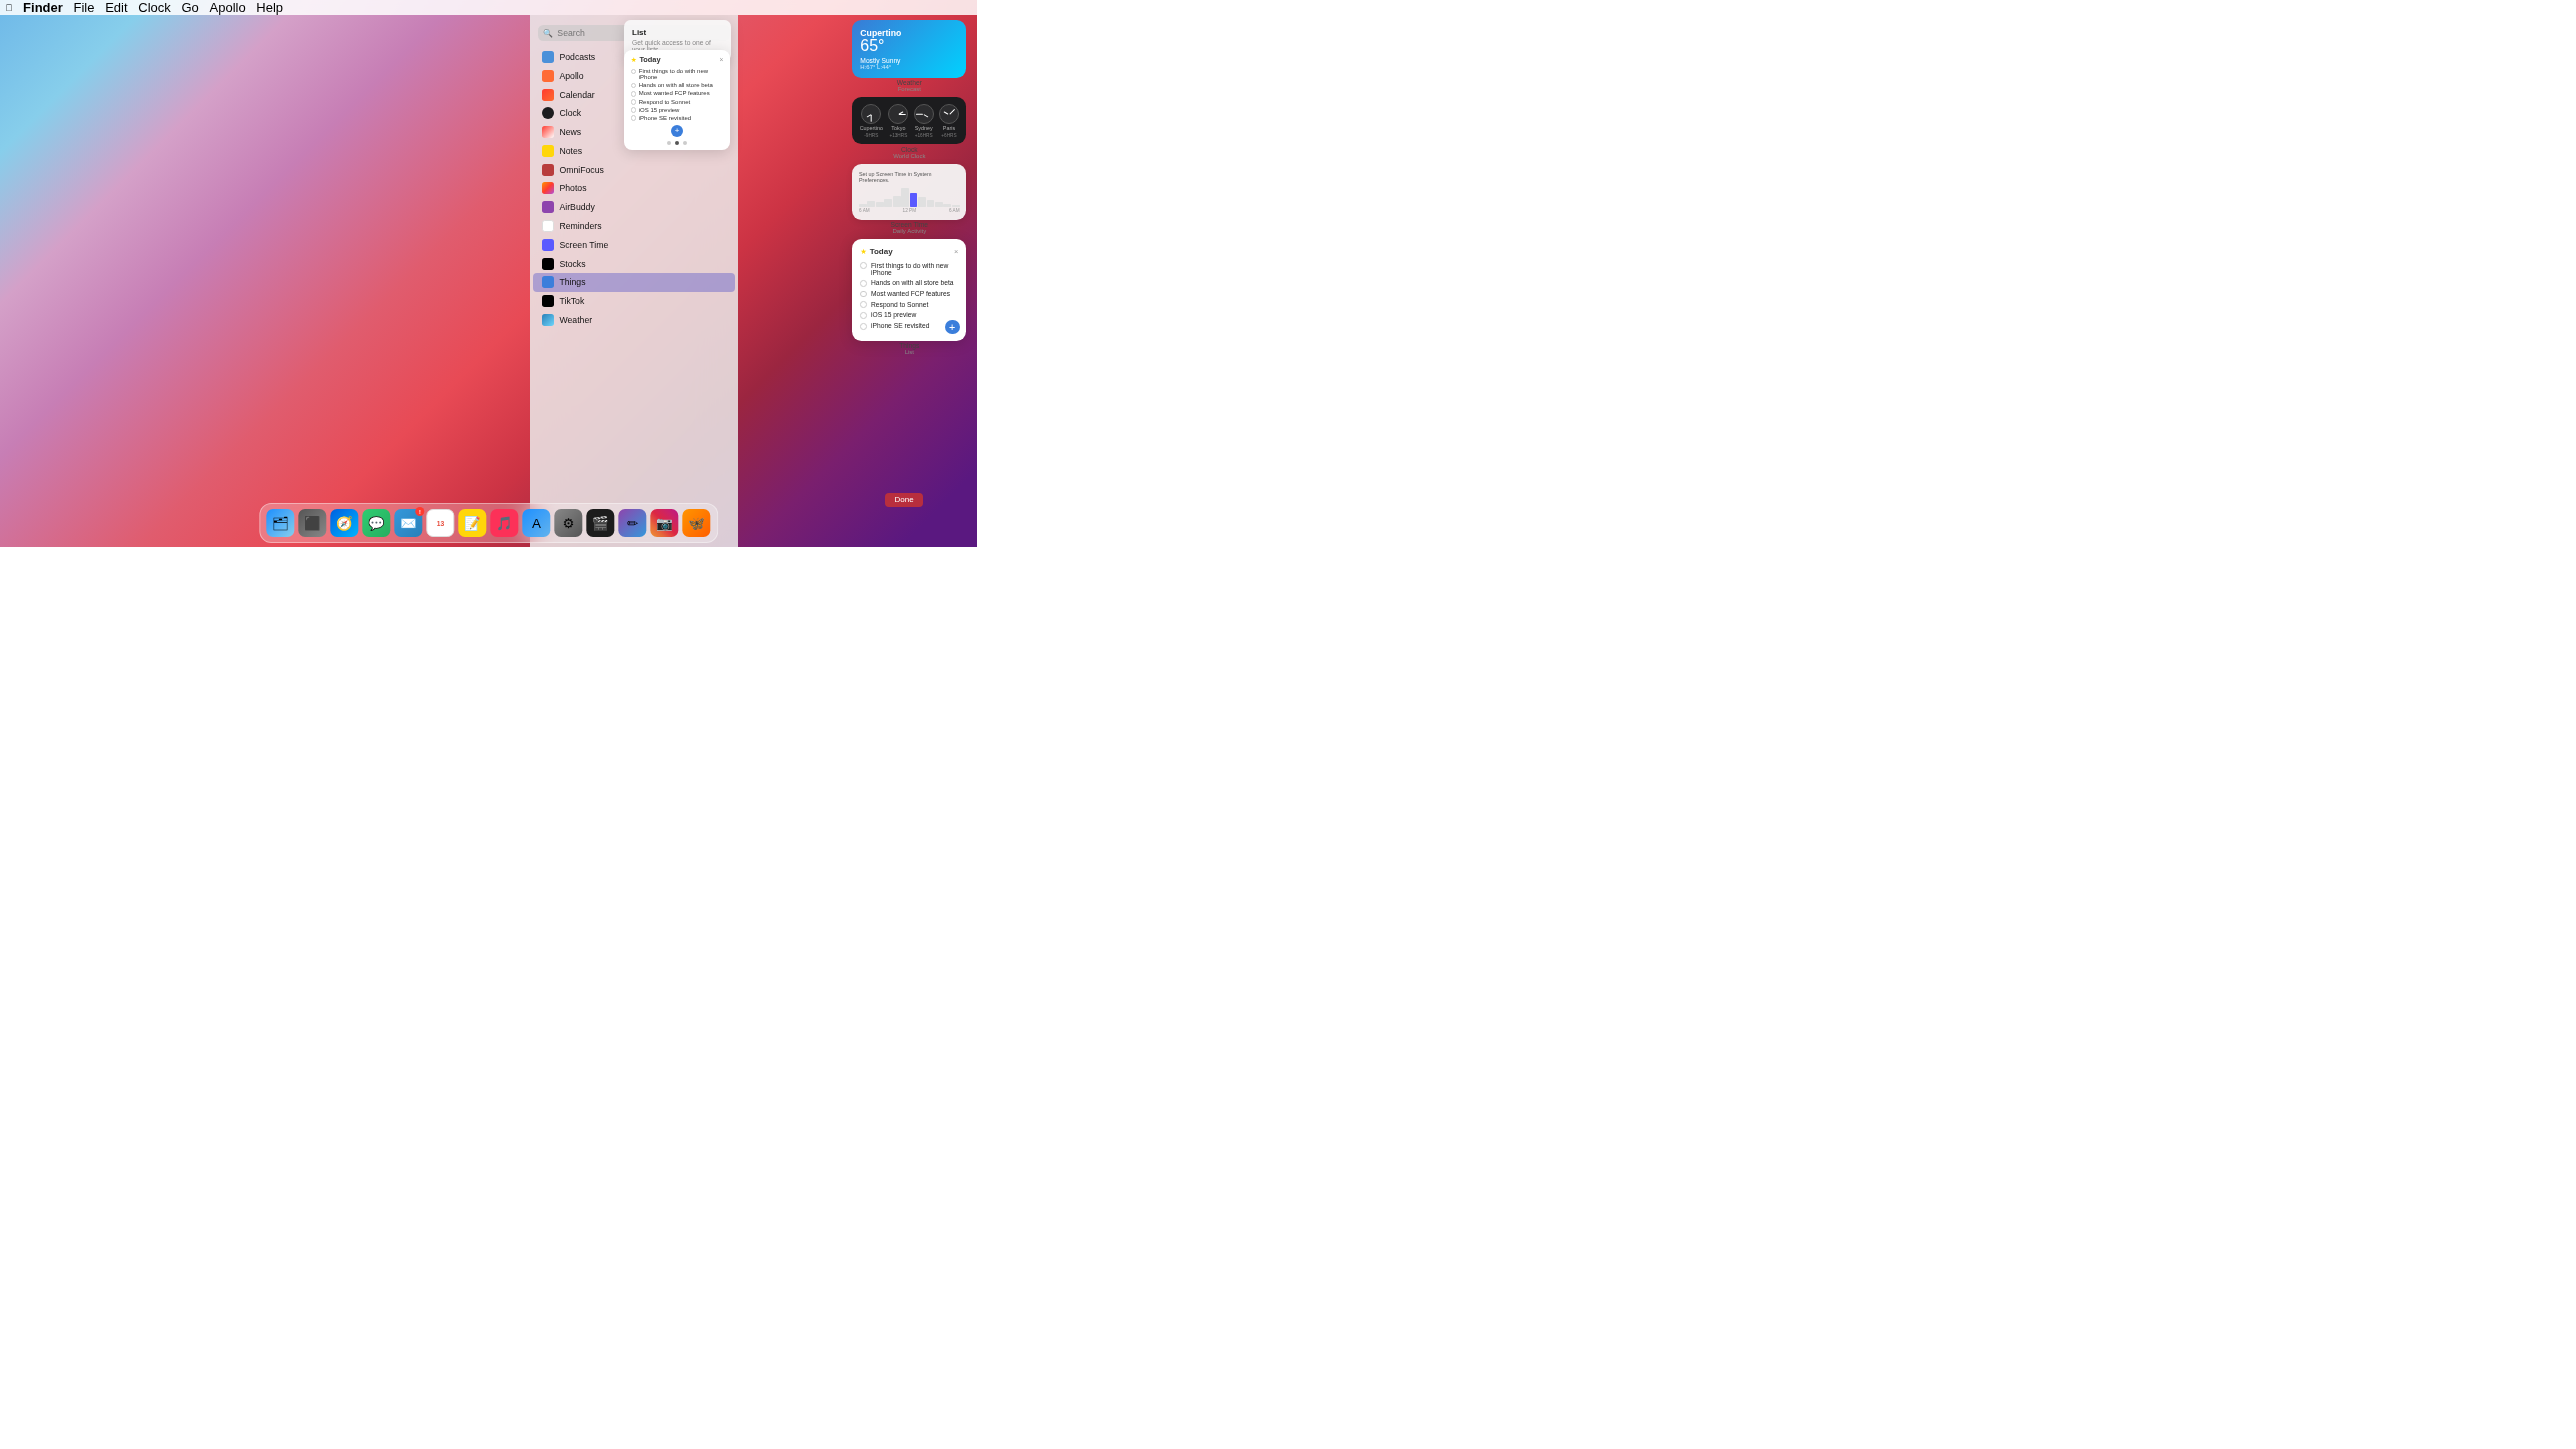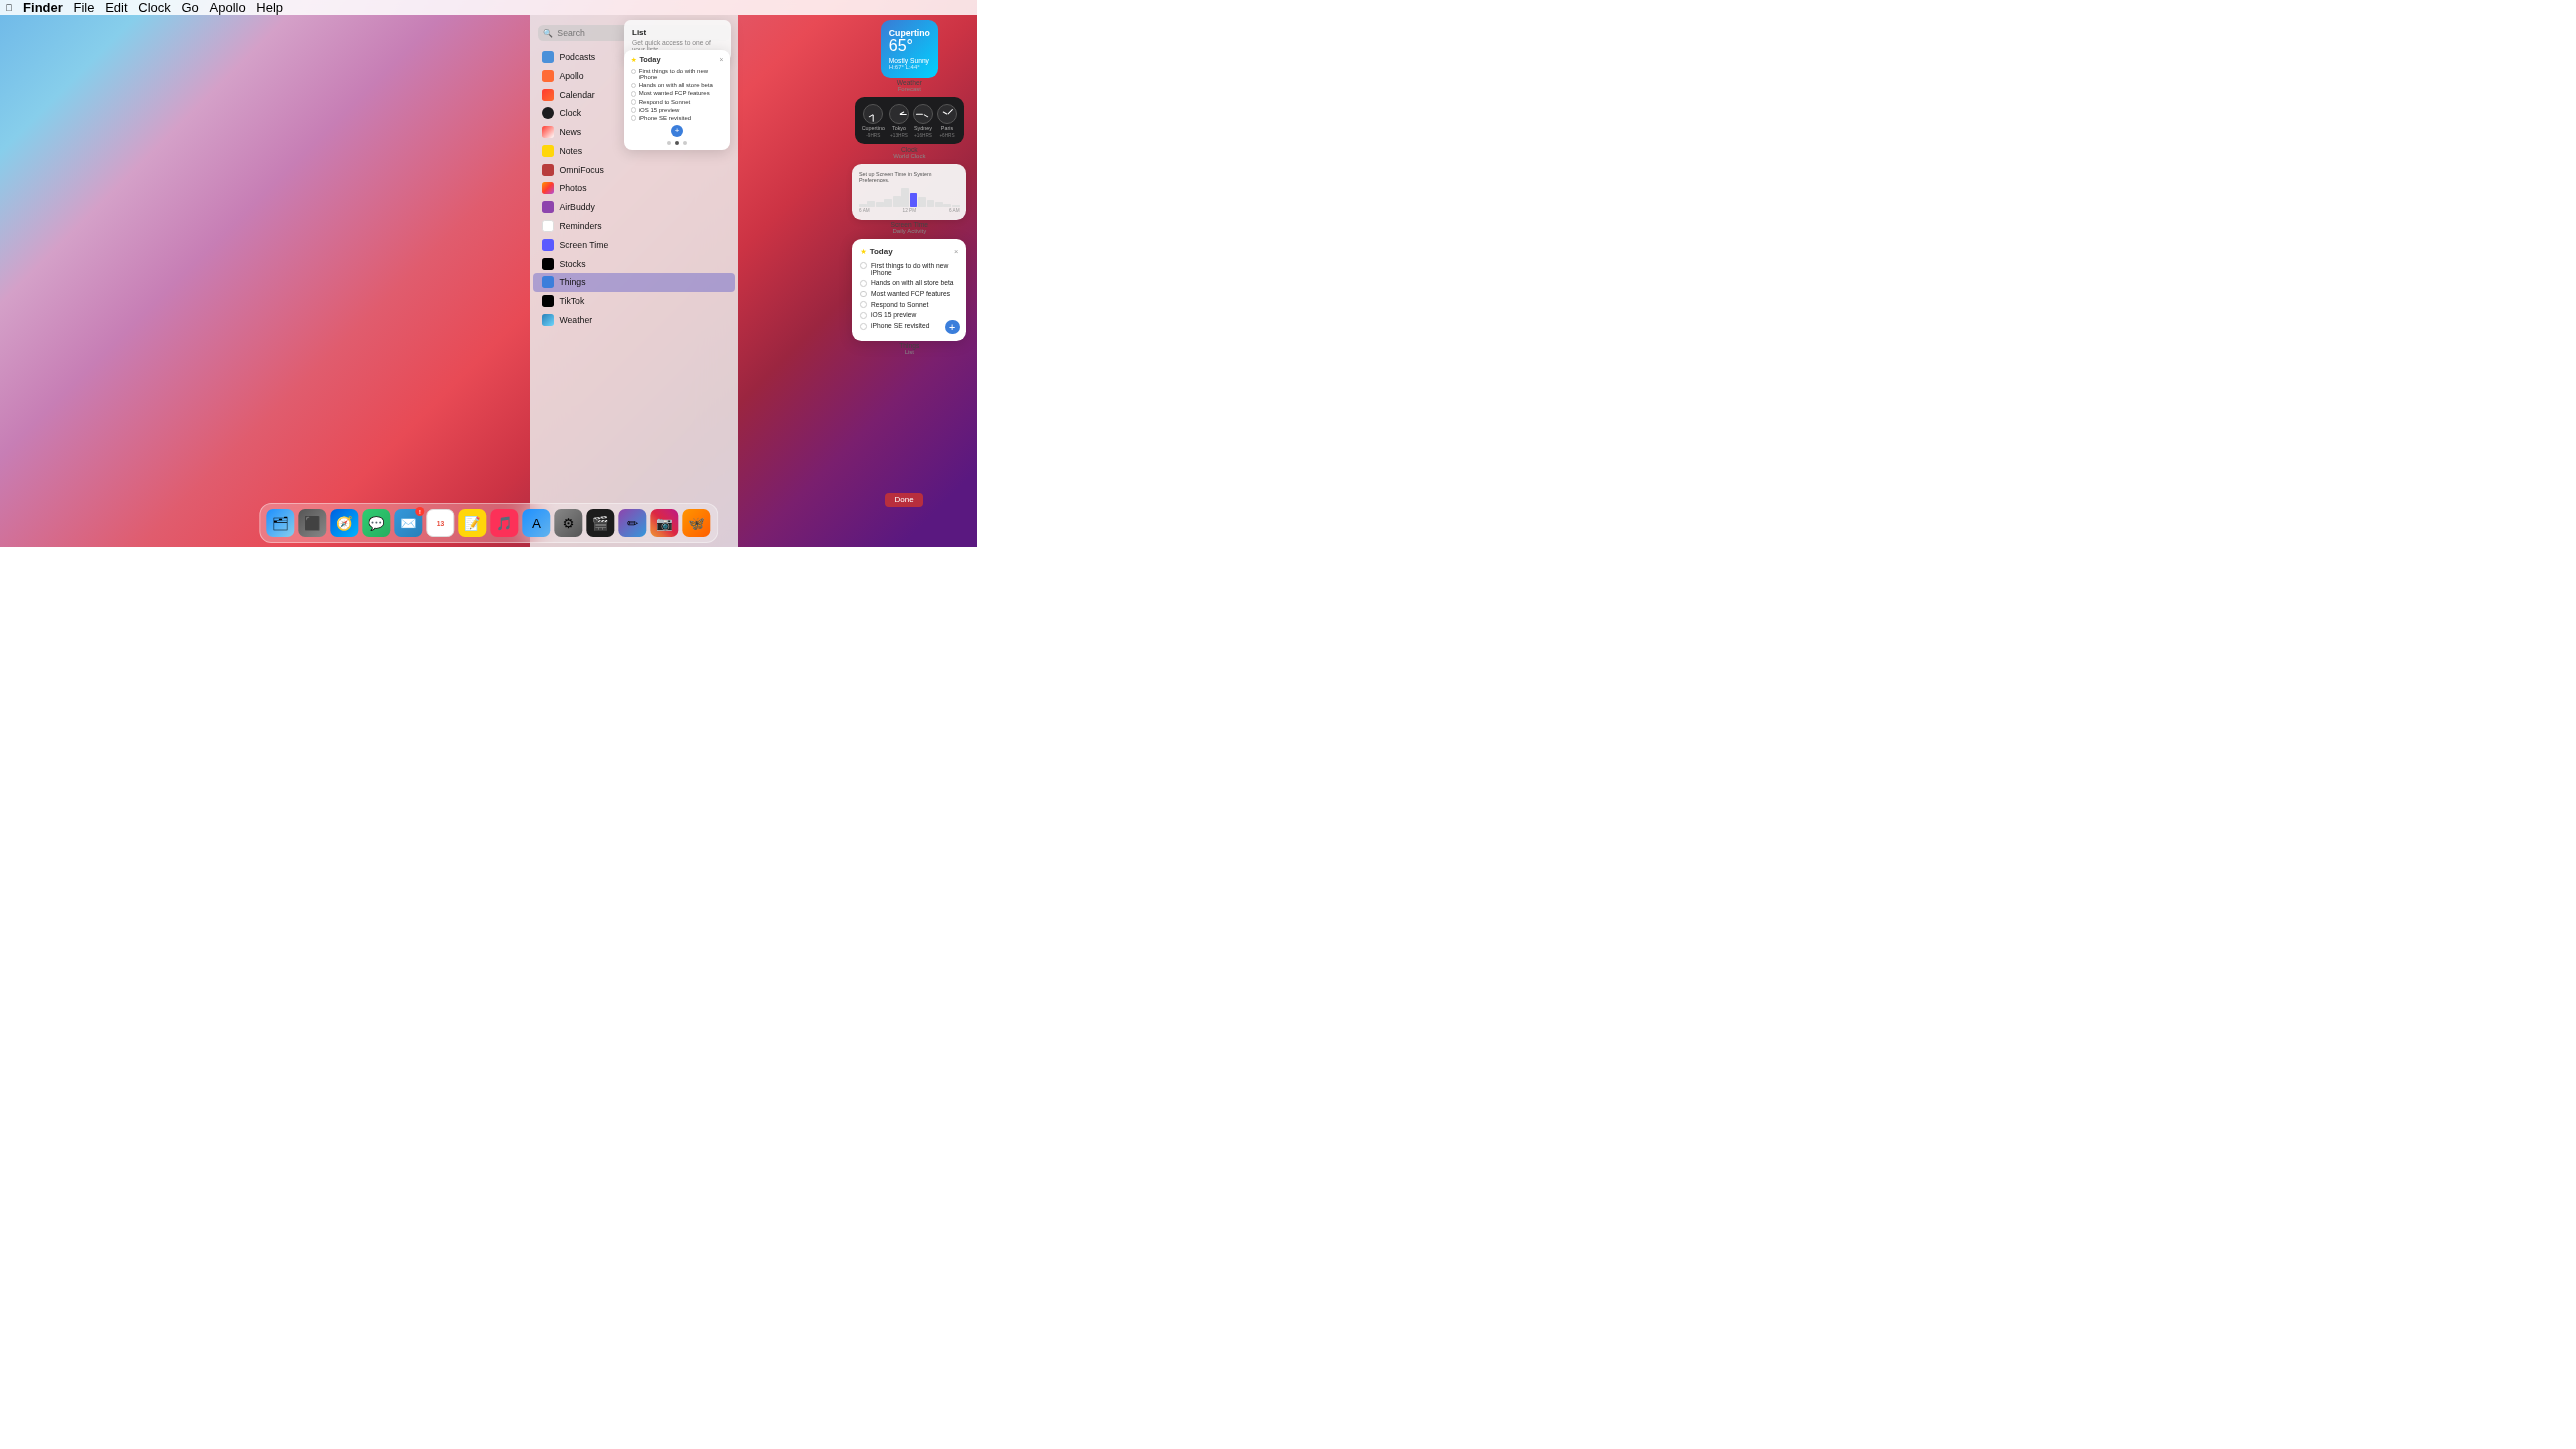--- a/index.html
+++ b/index.html
@@ -235,21 +235,20 @@
     
     .widgets-right {
       position: absolute;
       top: 20px;
       right: 10.7px;
       width: 114px;
       display: flex;
       flex-direction: column;
       gap: 5.4px;
       z-index: 45;
-      align-items: center;
     }
 
     
     .weather-widget {
       background: linear-gradient(135deg, #3a7bd5, #00d2ff);
       border-radius: 9.4px;
       padding: 8px;
       color: white;
       position: relative;
       overflow: hidden;

